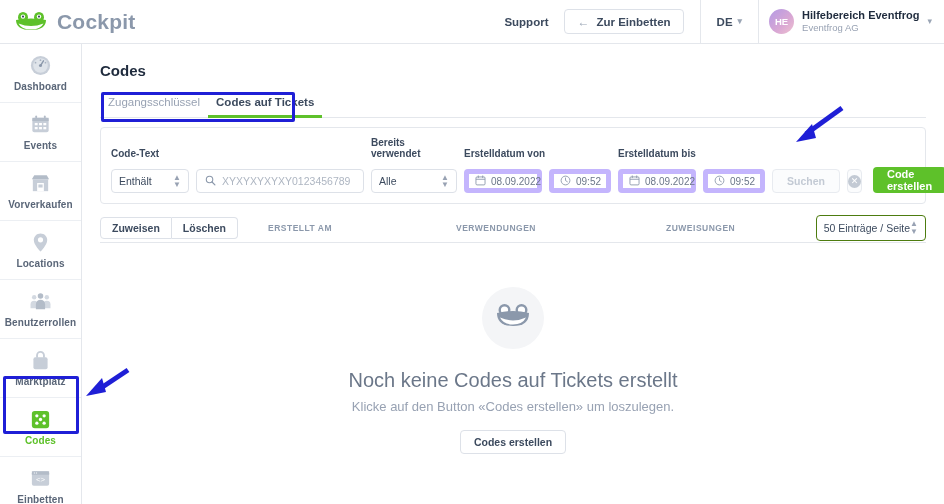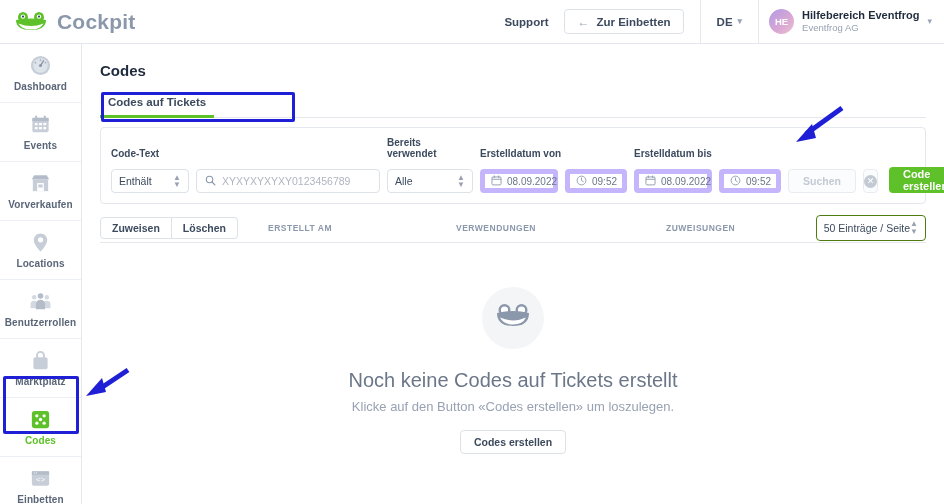--- a/index.html
+++ b/index.html
@@ -108,21 +108,21 @@
   .flabel { font-size: 10px; font-weight: bold; color: #3c4a5e; }
   .ctrl-row { display: flex; gap: 7px; align-items: center; }
   .sel {
     height: 24px; min-width: 78px;
     border: 1px solid #dde1e8; border-radius: 4px; background: #fff;
     display: flex; align-items: center; justify-content: space-between;
     padding: 0 7px; font-size: 10.5px; color: #3c4a5e; cursor: pointer;
   }
   .spin { color: #98a2b3; font-size: 8px; line-height: .9; text-align: center; }
   .search-field {
-    height: 24px; width: 184px;
+    height: 24px; width: 168px;
     border: 1px solid #dde1e8; border-radius: 4px; background: #fff;
     display: flex; align-items: center; gap: 6px; padding: 0 8px;
     cursor: text;
   }
   .search-field input {
     border: none; outline: none; font-size: 10.5px; color: #3c4a5e;
     width: 100%; font-family: "Liberation Sans", sans-serif; background: transparent;
   }
   .search-field input::placeholder { color: #aeb6c2; }
   .datebox {
@@ -364,20 +364,23 @@
       </span>
       <span class="nav-label">Einbetten</span>
     </div>
   </div>
 
   <div class="main">
 
     <div class="page-title">Codes</div>
 
     <div class="tabs">
+      <div class="tab">
+        <span>Zugangsschlüssel</span>
+      </div>
       <div class="tab active">
         <span>Codes auf Tickets</span>
       </div>
     </div>
 
     <div class="filter-card">
 
       <div class="fgroup">
         <span class="flabel">Code-Text</span>
         <div class="ctrl-row">

